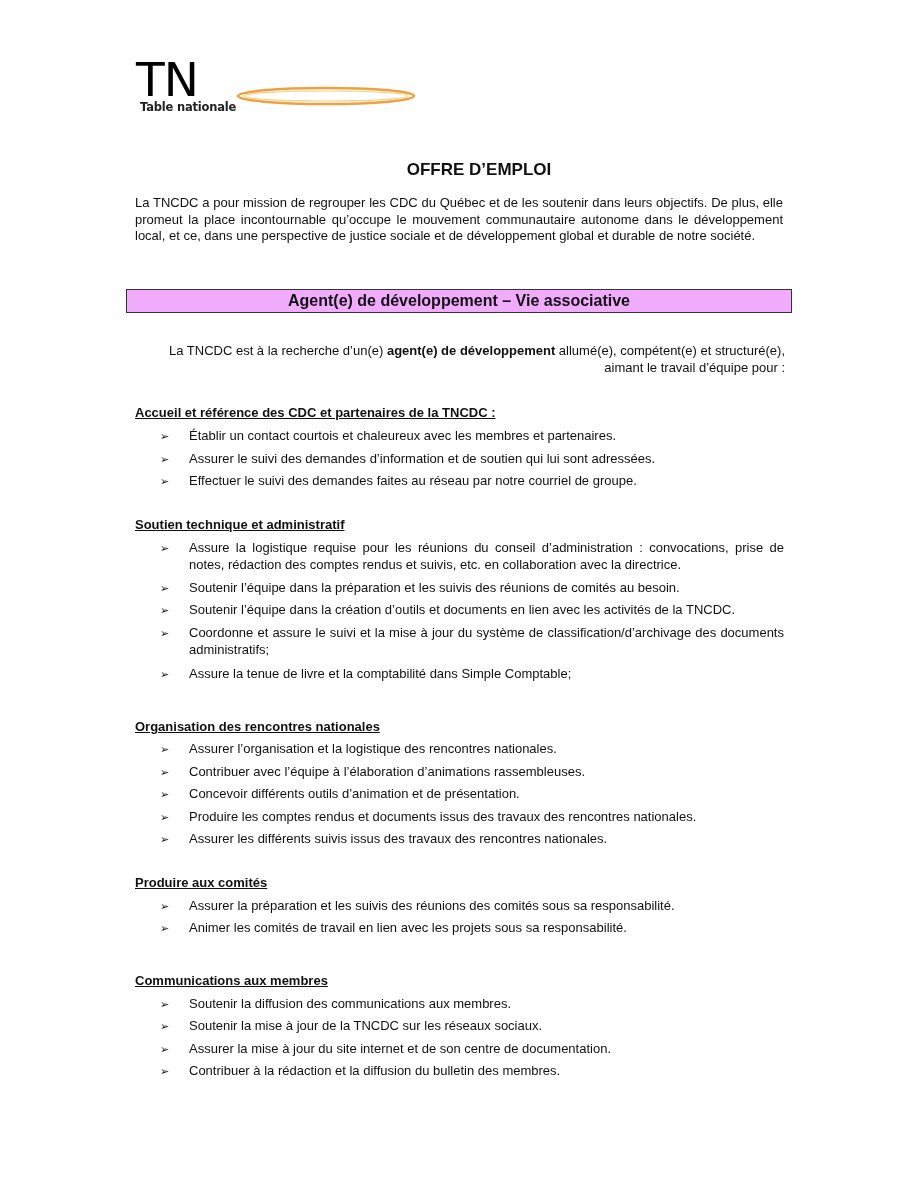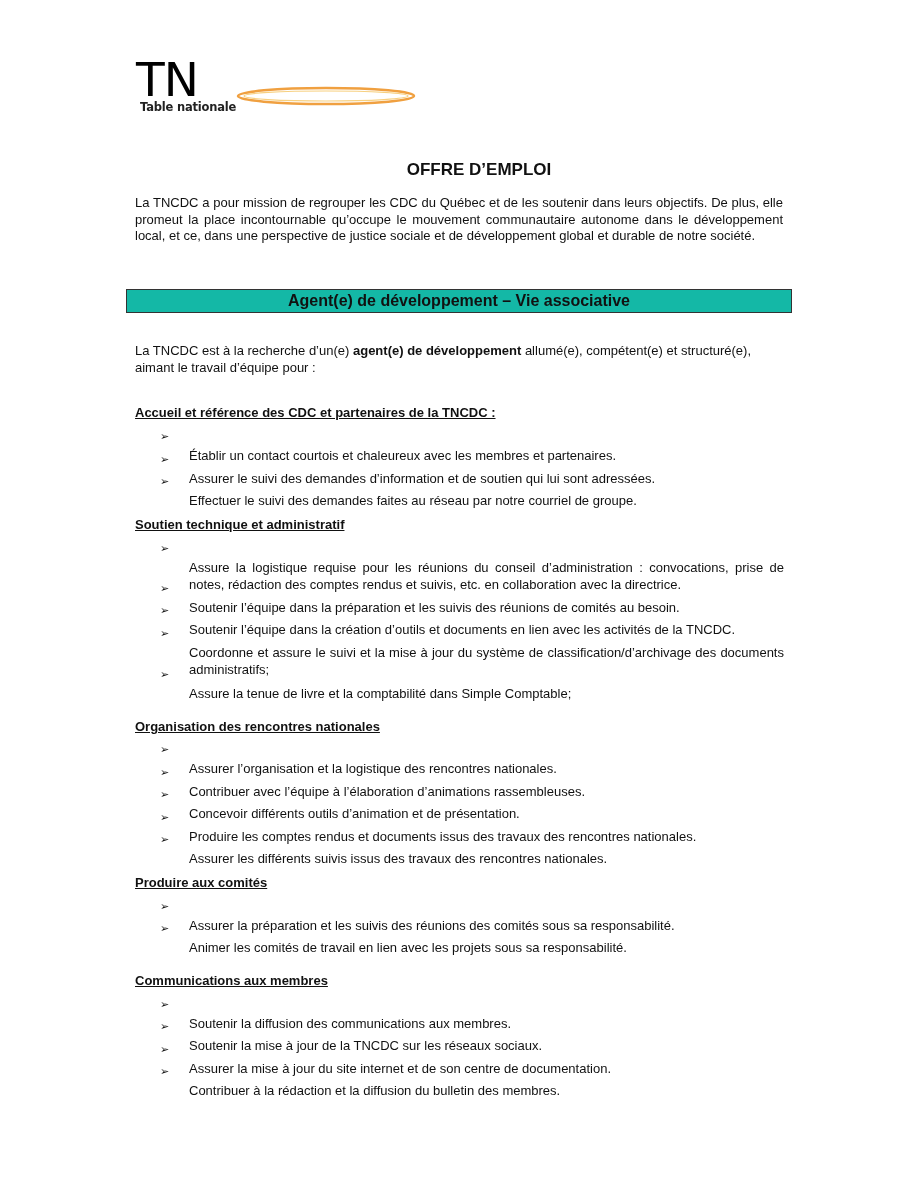--- a/index.html
+++ b/index.html
@@ -14,30 +14,30 @@
   .logo .sub1, .logo .sub2 { position: absolute; left: 4px; font-size: 11.5px; font-weight: bold;
                              color: #222; font-family: "DejaVu Sans", sans-serif; letter-spacing: -0.2px; }
   .logo .sub1 { top: 42px; }
   .logo .sub2 { top: 55px; }
 
   .title { position: absolute; left: 0; width: 918px; top: 160px; text-align: center;
            font-weight: bold; font-size: 17px; padding-left: 20px; }
   .intro { position: absolute; left: 135px; width: 648px; top: 195px; font-size: 13px;
            line-height: 16.5px; text-align: justify; }
   .jobbox { position: absolute; left: 126px; top: 289px; width: 664px; height: 22px;
-            background: #14b8a6; border: 1px solid #333; text-align: center;
+            background: #f0abfc; border: 1px solid #333; text-align: center;
             font-weight: bold; font-size: 16px; line-height: 22px; }
-  .lead { position: absolute; left: 135px; width: 650px; top: 343px; font-size: 13px; line-height: 16.5px; }
+  .lead { position: absolute; left: 135px; width: 650px; top: 343px; font-size: 13px; line-height: 16.5px; text-align: right; }
   .lead b { font-weight: bold; }
 
   .section-title { position: absolute; left: 135px; font-weight: bold; font-size: 13px;
                    text-decoration: underline; }
   .item { position: absolute; left: 160px; width: 624px; font-size: 13px; line-height: 16.5px; }
   .item .bullet { position: absolute; left: 0; top: 0; width: 14px; font-size: 11px; }
-  .item .txt { display: block; margin-left: 29px; text-align: justify; margin-top: 20px; }
+  .item .txt { display: block; margin-left: 29px; text-align: justify; }
 </style>
 </head>
 <body>
 
 <div class="logo">
   <span class="tn">TN</span>
   <svg width="190" height="30" viewBox="0 0 190 30">
     <ellipse cx="100" cy="16" rx="88" ry="8" fill="none" stroke="#f0a040" stroke-width="2.5"></ellipse>
     <ellipse cx="100" cy="16" rx="82" ry="5" fill="none" stroke="#f7d080" stroke-width="1.2"></ellipse>
   </svg>

